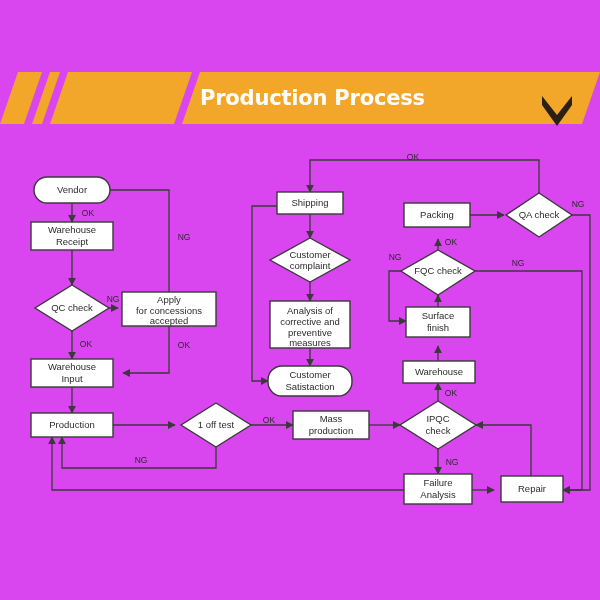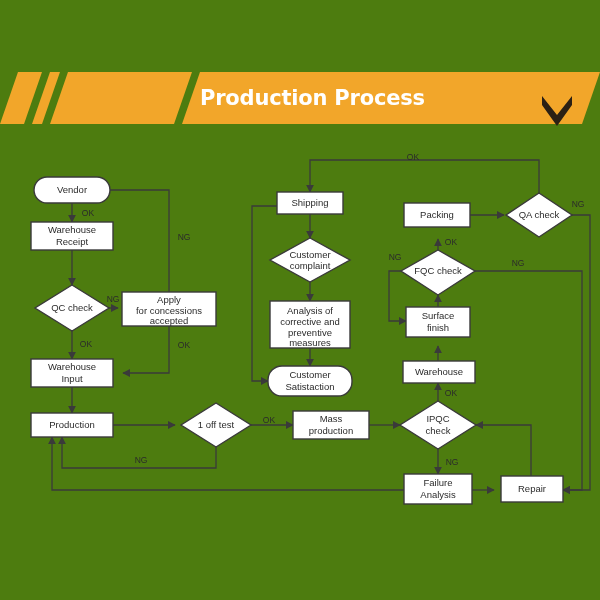--- a/index.html
+++ b/index.html
@@ -10,21 +10,21 @@
   body {
     width: 600px;
     height: 600px;
     overflow: hidden;
     font-family: "Liberation Sans", sans-serif;
   }
   #page {
     position: relative;
     width: 600px;
     height: 600px;
-    background: #4d7c0f;
+    background: #d946ef;
   }
   
   #banner {
     position: absolute;
     left: 0;
     top: 72px;
     width: 600px;
     height: 52px;
   }
   #banner-title {

